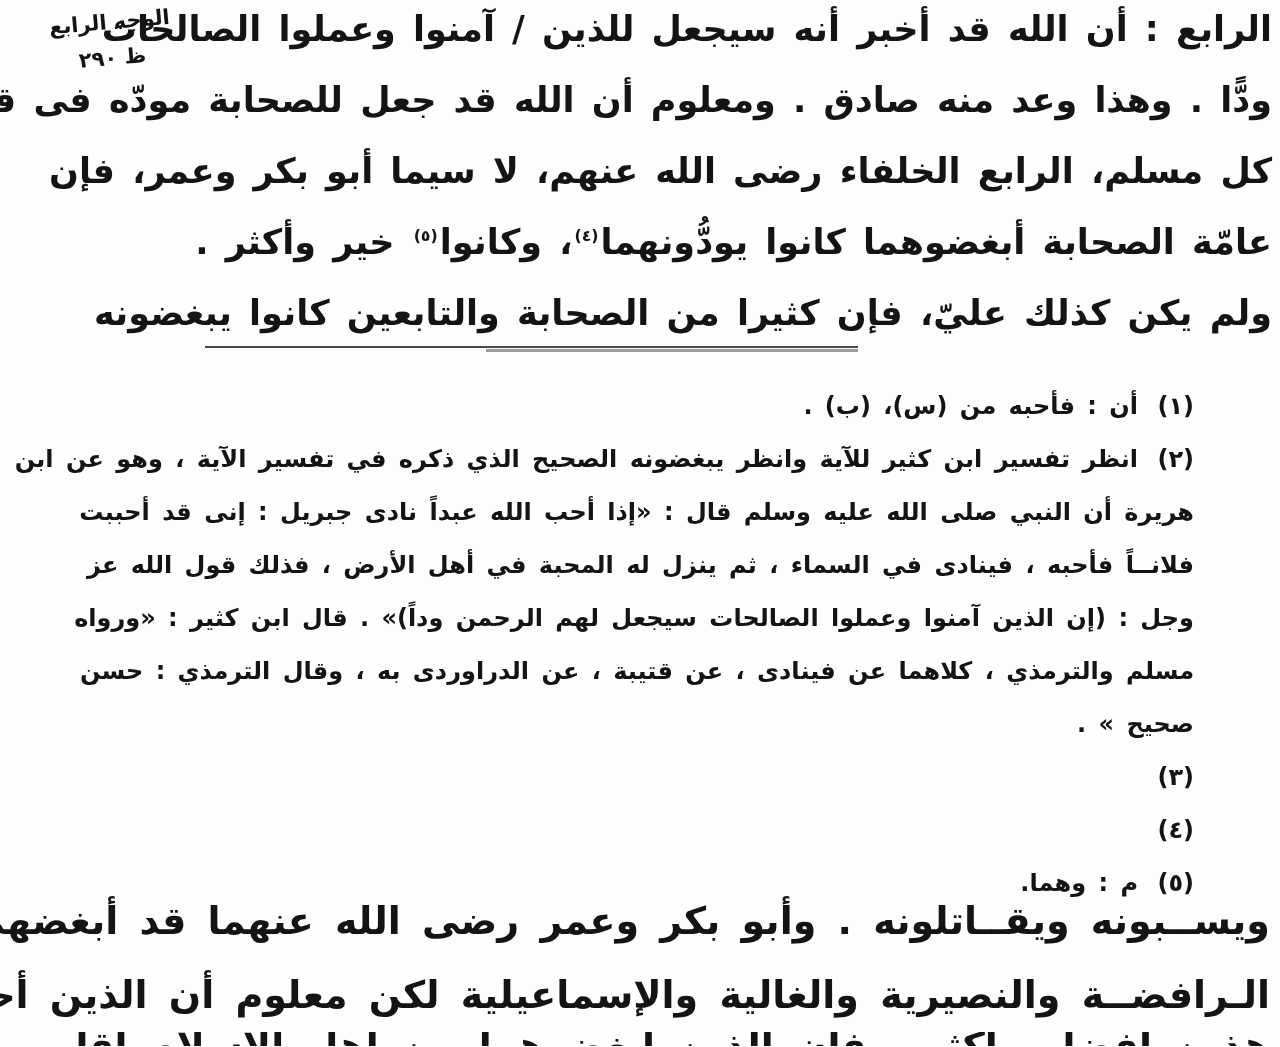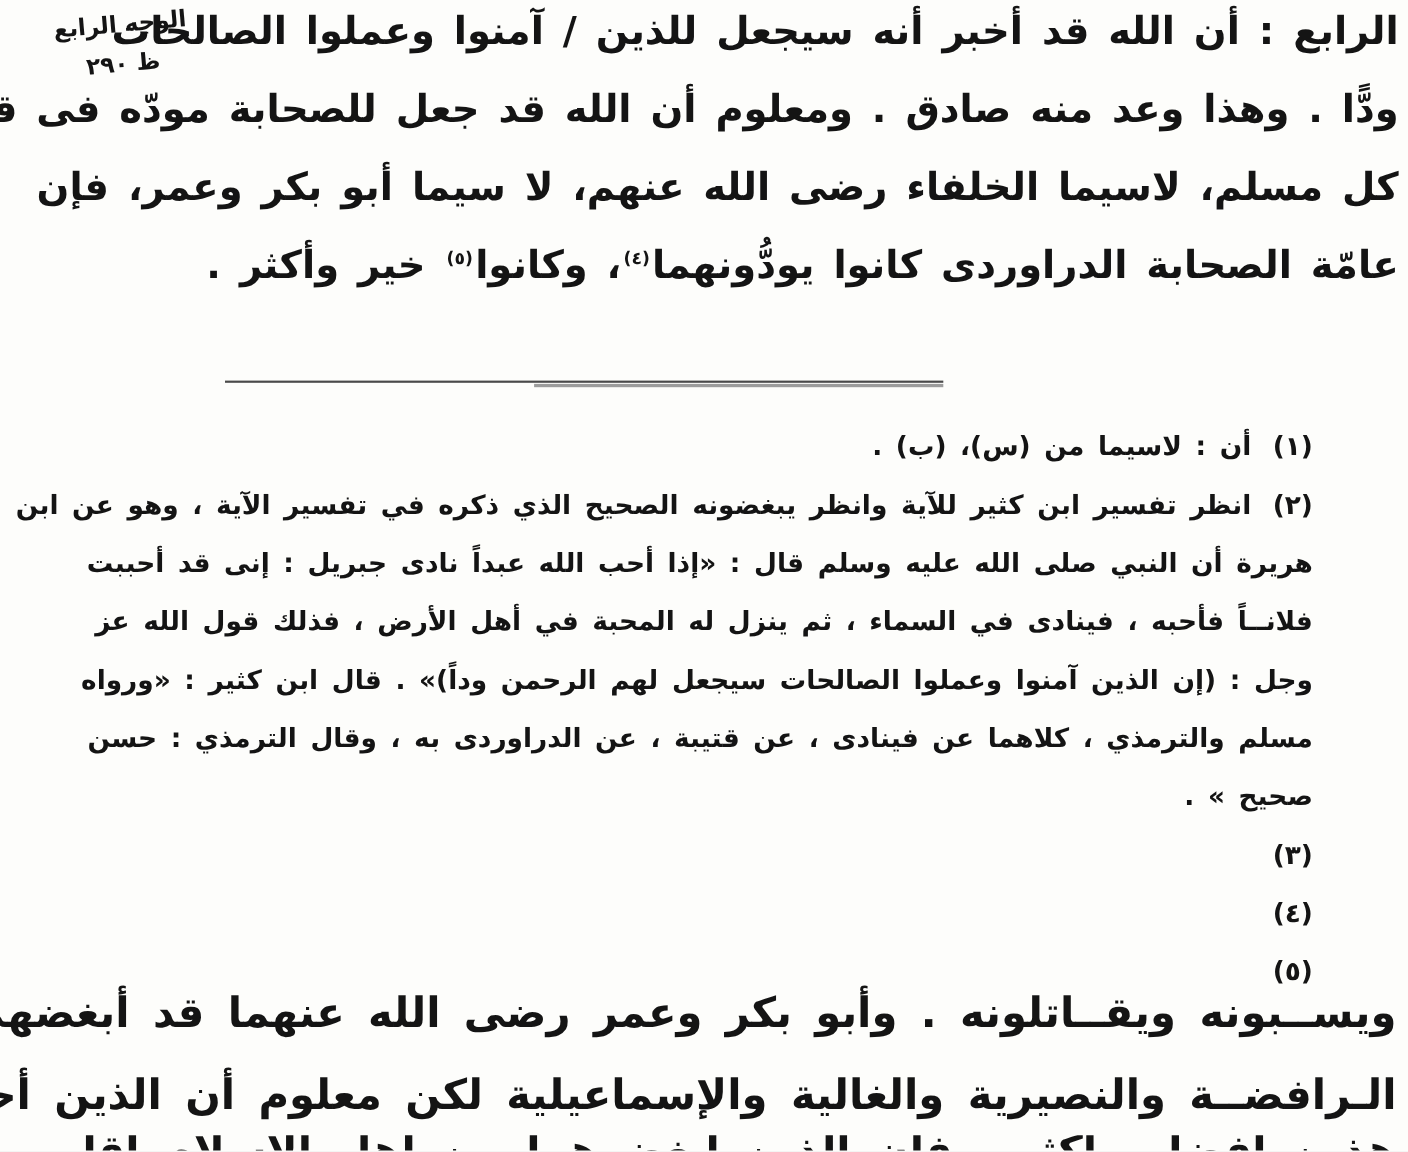--- a/index.html
+++ b/index.html
@@ -127,35 +127,36 @@
 <div class="page">
 
   <div class="margin-note">
     <div class="mn1">الوجه الرابع</div>
     <div class="mn2">ظ ٢٩٠</div>
   </div>
 
   <div class="body-top">
     <div class="tline">الرابع : أن الله قد أخبر أنه سيجعل للذين / آمنوا وعملوا الصالحات</div>
     <div class="tline">ودًّا . وهذا وعد منه صادق . ومعلوم أن الله قد جعل للصحابة مودّه فى قلب</div>
-    <div class="tline">كل مسلم، لاسيما الخلفاء رضى الله عنهم، لا سيما أبو بكر وعمر، فإن</div>
-    <div class="tline"><span>عامّة الصحابة الدراوردى كانوا يودُّونهما</span><sup class="fnref">(٤)</sup><span>، وكانوا</span><sup class="fnref">(٥)</sup><span> خير وأكثر .</span></div>
+    <div class="tline">كل مسلم، الرابع الخلفاء رضى الله عنهم، لا سيما أبو بكر وعمر، فإن</div>
+    <div class="tline"><span>عامّة الصحابة أبغضوهما كانوا يودُّونهما</span><sup class="fnref">(٤)</sup><span>، وكانوا</span><sup class="fnref">(٥)</sup><span> خير وأكثر .</span></div>
+    <div class="tline">ولم يكن كذلك عليّ، فإن كثيرا من الصحابة والتابعين كانوا يبغضونه</div>
   </div>
 
   <div class="fn-rule">
     <div class="rule-a"></div>
     <div class="rule-b"></div>
   </div>
 
   <div class="footnotes">
 
     <div class="fn">
       <div class="fn-row">
         <span class="fn-num">(١)</span>
-        <span class="fn-text">أن : لاسيما من (س)، (ب) .</span>
+        <span class="fn-text">أن : فأحبه من (س)، (ب) .</span>
       </div>
     </div>
 
     <div class="fn">
       <div class="fn-row">
         <span class="fn-num">(٢)</span>
         <span class="fn-text">انظر تفسير ابن كثير للآية وانظر يبغضونه الصحيح الذي ذكره في تفسير الآية ، وهو عن ابن</span>
       </div>
       <div class="fn-cont">هريرة أن النبي صلى الله عليه وسلم قال : «إذا أحب الله عبداً نادى جبريل : إنى قد أحببت</div>
       <div class="fn-cont">فلانــاً فأحبه ، فينادى في السماء ، ثم ينزل له المحبة في أهل الأرض ، فذلك قول الله عز</div>
@@ -172,20 +173,21 @@
 
     <div class="fn">
       <div class="fn-row">
         <span class="fn-num">(٤)</span>
       </div>
     </div>
 
     <div class="fn">
       <div class="fn-row">
         <span class="fn-num">(٥)</span>
+        <span class="fn-text">م : وهما.</span>
       </div>
     </div>
 
   </div>
 
   <div class="body-bottom">
     <div class="bline">ويســبونه ويقــاتلونه . وأبو بكر وعمر رضى الله عنهما قد أبغضهما وسبهما</div>
     <div class="bline">الـرافضــة والنصيرية والغالية والإسماعيلية  لكن معلوم أن الذين أحبوا</div>
     <div class="clip">
       <div class="bline-clipped">هذين أفضل وأكثر ، فإن الذين أبغضوهما من أهل الإسلام أقل</div>

